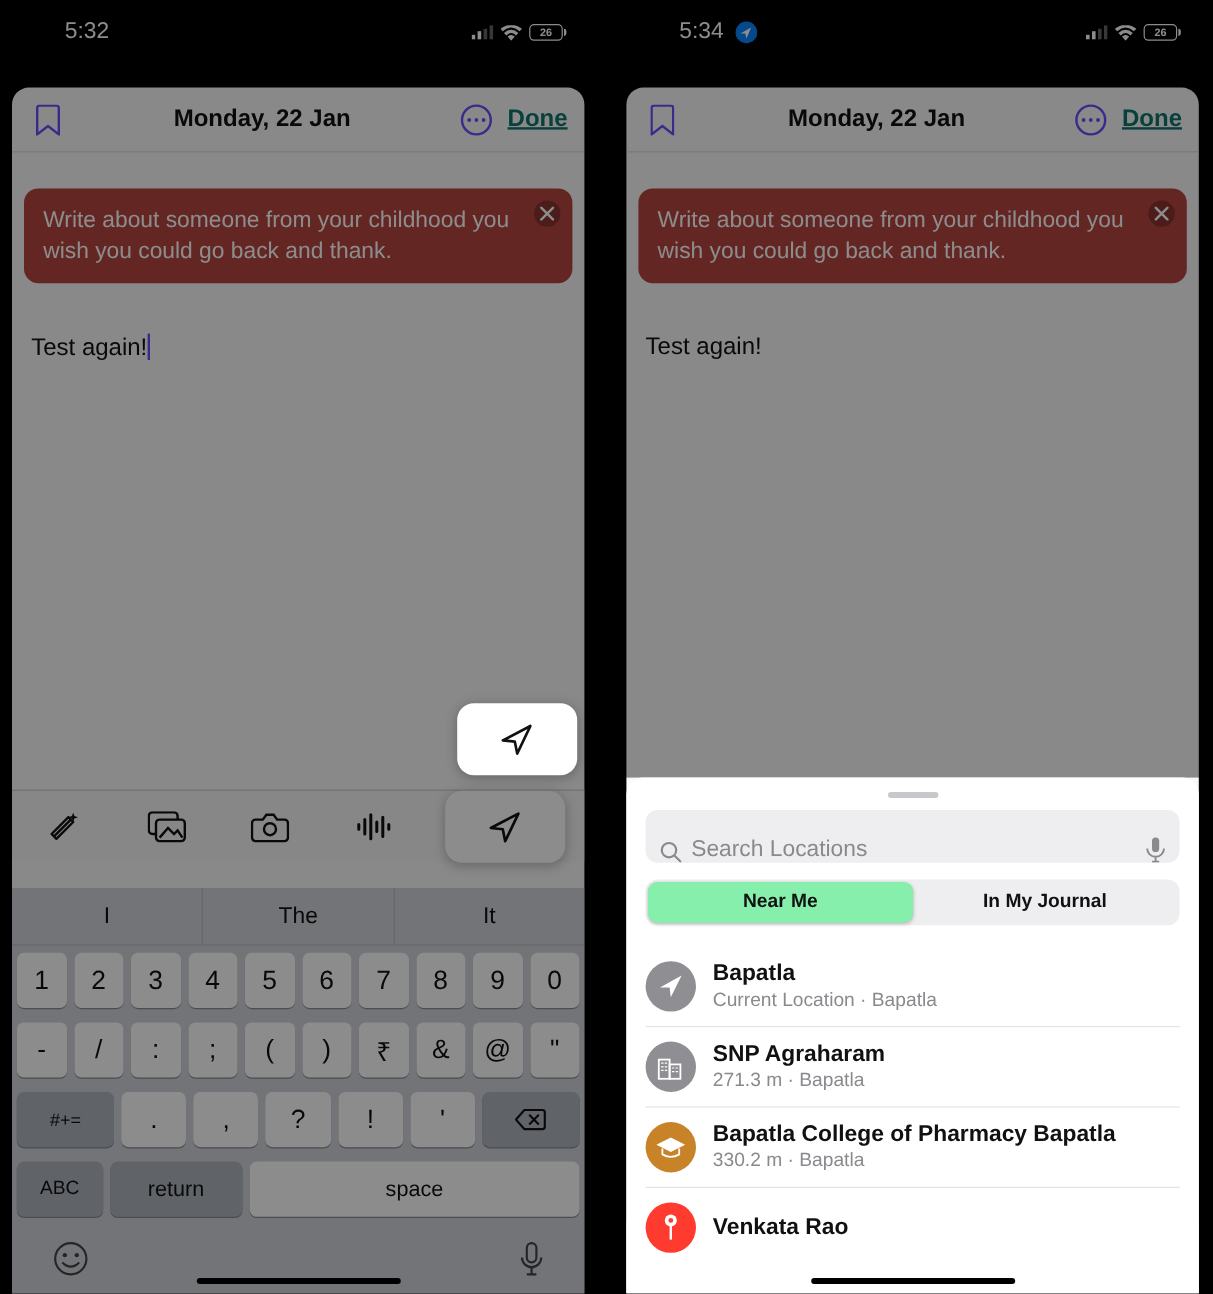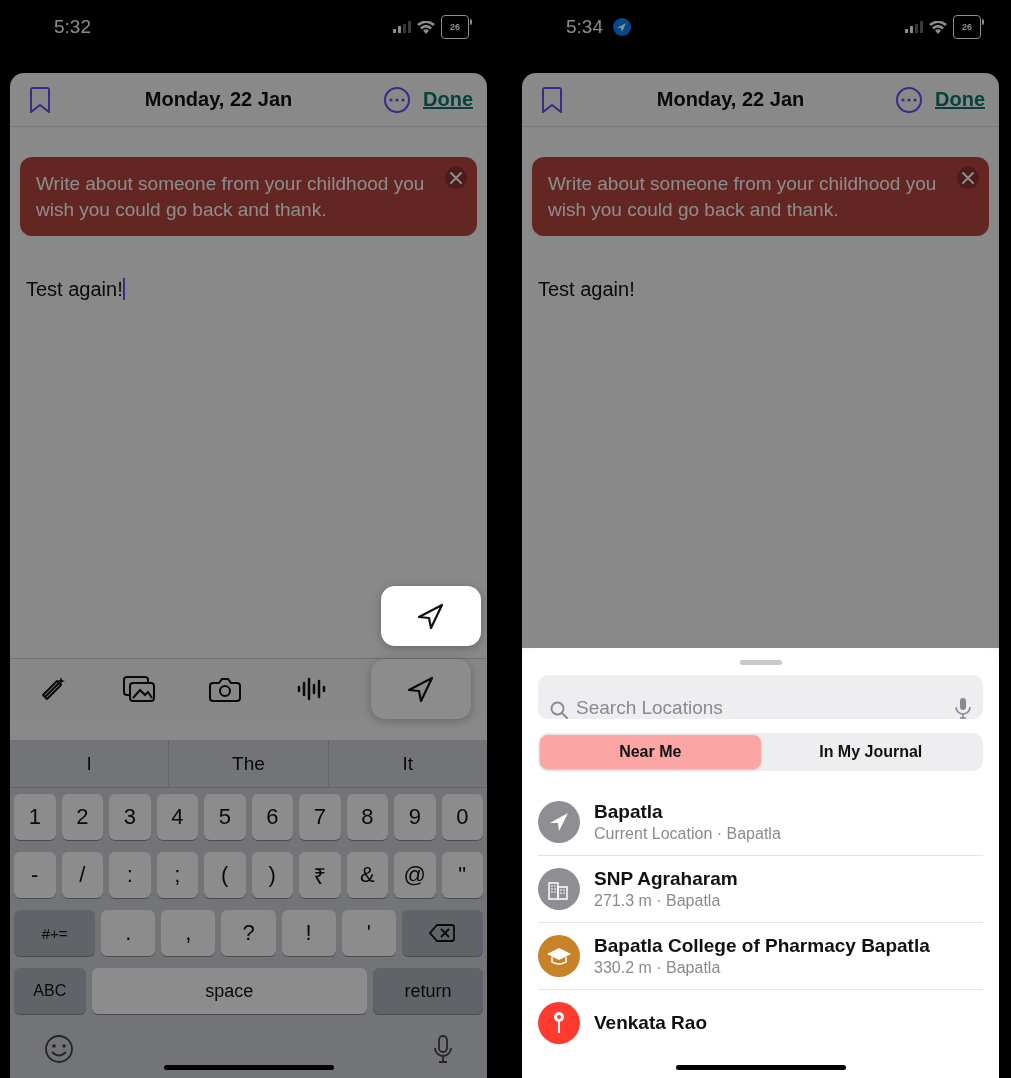--- a/index.html
+++ b/index.html
@@ -2,21 +2,21 @@
 <html><head>
 <meta charset="utf-8">
 <style>
   * { box-sizing: border-box; margin: 0; padding: 0; font-family: -apple-system, BlinkMacSystemFont, "Helvetica Neue", sans-serif; }
   body { background: #000; width: 1011px; height: 1078px; display: flex; gap: 15px; }
   .phone { width: 497px; height: 1078px; background: #000; position: relative; }
   .phone2 { width: 497px; }
   .status-bar { height: 54px; display: flex; justify-content: space-between; align-items: center; padding: 0 28px 0 54px; color: #fff; }
   .status-time { font-size: 19px; font-weight: 400; }
   .status-icons { display: flex; gap: 6px; align-items: center; }
-  .battery-box { border: 1.5px solid #fff; border-radius: 4px; width: 28px; height: 24px; position: relative; display:flex; align-items:center; justify-content:center; font-size:9px; font-weight:700;text-align:right;}
+  .battery-box { border: 1.5px solid #fff; border-radius: 4px; width: 28px; height: 14px; position: relative; display:flex; align-items:center; justify-content:center; font-size:9px; font-weight:700;text-align:right;}
   .battery-box::after { content:""; position:absolute; right:-4px; top:3px; width:2px; height:6px; background:#fff; border-radius:0 2px 2px 0;}
   .loc-indicator { width:18px; height:18px; border-radius:50%; background:#0a84ff; display:flex; align-items:center; justify-content:center; margin-left:4px;}
   .sheet { position: absolute; top: 73px; left: 10px; right: 10px; bottom: 0; background: #f9f9f9; border-radius: 14px 14px 0 0; overflow: hidden; display:flex; flex-direction:column;gap:22px;}
   .nav { height: 54px; display: flex; align-items: center; padding: 0 14px; gap:10px; border-bottom: 0.5px solid #ddd; }
   .nav-title { flex:1; text-align:center; font-size:20px; font-weight:600; color:#111;}
   .done-btn { color: #0f766e; font-size: 20px; font-weight: 600; text-decoration: underline; }
   .icon-btn-nav { width:32px; display:flex; justify-content:center;}
   .prompt-card { margin: 8px 10px 14px; background: #b7453f; border-radius: 12px; padding: 14px 44px 14px 16px; position:relative;}
   .prompt-text { color: #fff; font-size: 19px; line-height: 1.35; font-weight:500;}
   .prompt-close { position:absolute; right:10px; top:10px; width:22px; height:22px; border-radius:50%; background:rgba(0,0,0,0.25); display:flex; align-items:center; justify-content:center;}
@@ -42,21 +42,21 @@
   .home-ind { position:absolute; bottom:8px; left:50%; transform:translateX(-50%); width:170px; height:5px; border-radius:3px; background:#000;}
   .dim-overlay { position:absolute; inset:0; background:rgba(0,0,0,0.45); pointer-events:none;}
   .dim-overlay2 { position:absolute; top:0; left:0; right:0; height:648px; background:rgba(0,0,0,0.45); pointer-events:none;}
   
   .loc-sheet { position:absolute; left:10px; right:10px; bottom:0; top:648px; background:#fff; border-radius:14px 14px 0 0; padding:10px 16px 0;}
   .grabber { width:42px; height:5px; border-radius:3px; background:#c8c8cc; margin:2px auto 10px;}
   .search-box { height:44px; background:#eeeef0; border-radius:10px; display:flex; align-items:flex-end; padding:0 12px; gap:8px; color:#8a8a8e;}
   .search-text { flex:1; font-size:19px; color:#8a8a8e;}
   .seg { margin:14px 0 18px; height:38px; background:#eeeef0; border-radius:10px; display:flex; padding:2px;}
   .seg-item { flex:1; border-radius:8px; display:flex; align-items:center; justify-content:center; font-size:16px; font-weight:600; color:#111;}
-  .seg-item.active { background:#fca5a5; box-shadow:0 1px 3px rgba(0,0,0,0.15), 0 0 0 0.5px rgba(0,0,0,0.04);}
+  .seg-item.active { background:#86efac; box-shadow:0 1px 3px rgba(0,0,0,0.15), 0 0 0 0.5px rgba(0,0,0,0.04);}
   .loc-row { display:flex; gap:14px; padding:12px 0; border-bottom:0.5px solid #e3e3e6; align-items:center;}
   .loc-row:last-child{border-bottom:none;}
   .loc-icon { width:42px; height:42px; border-radius:50%; display:flex; align-items:center; justify-content:center; flex-shrink:0;}
   .loc-name { font-size:19px; font-weight:600; color:#111; white-space:nowrap; overflow:hidden; text-overflow:ellipsis;}
   .loc-sub { font-size:16px; color:#8a8a8e; margin-top:2px; white-space:nowrap; overflow:hidden; text-overflow:ellipsis;}
   svg { display:block; }
 </style>
 </head>
 <body>
 
@@ -180,22 +180,22 @@
         <div class="key">'</div>
         <div class="key gray wide">
             <svg width="26" height="20" viewBox="0 0 26 20">
               <path d="M8 2 H23 A2 2 0 0 1 25 4 V16 A2 2 0 0 1 23 18 H8 L1 10 Z" fill="none" stroke="#111" stroke-width="1.8"></path>
               <path d="M12 6 L20 14 M20 6 L12 14" stroke="#111" stroke-width="1.8"></path>
             </svg>
           </div>
       </div>
       <div class="key-row">
         <div class="key abc">ABC</div>
+        <div class="key return">return</div>
         <div class="key space">space</div>
-        <div class="key return">return</div>
       </div>
       <div class="kb-bottom">
         <span>
             <svg width="30" height="30" viewBox="0 0 30 30">
               <circle cx="15" cy="15" r="13" fill="none" stroke="#444" stroke-width="1.8"></circle>
               <circle cx="10" cy="12" r="1.8" fill="#444"></circle>
               <circle cx="20" cy="12" r="1.8" fill="#444"></circle>
               <path d="M8 18 Q15 25 22 18" fill="none" stroke="#444" stroke-width="1.8"></path>
             </svg>
           </span>

